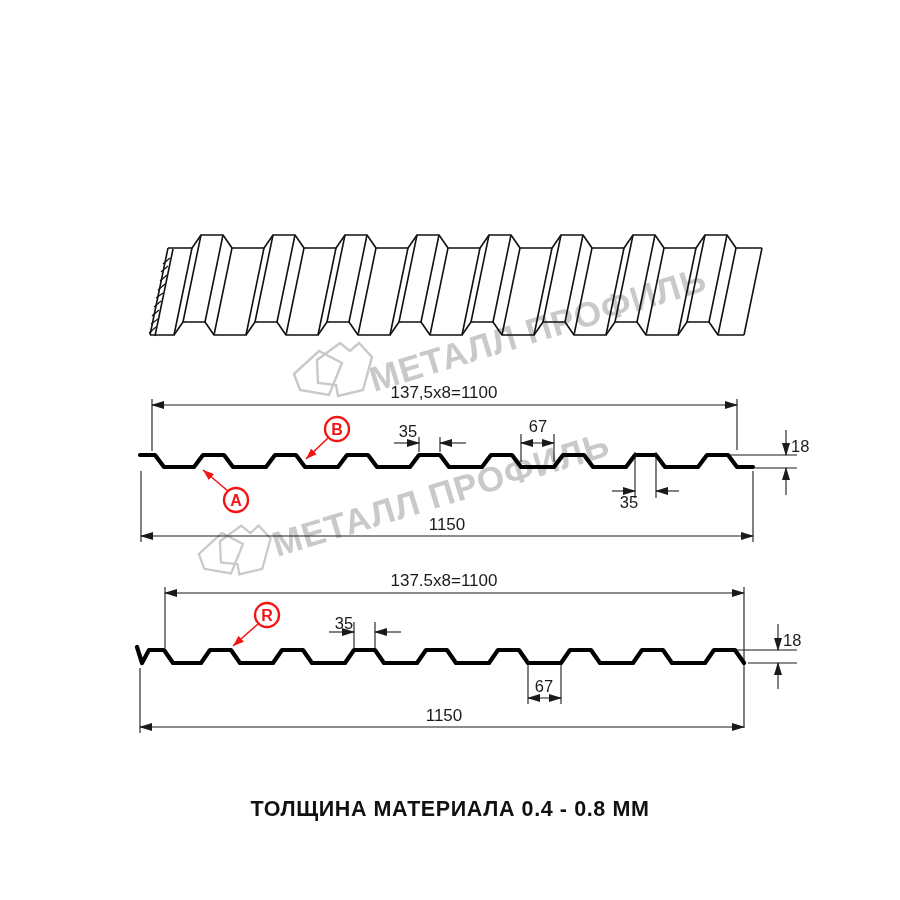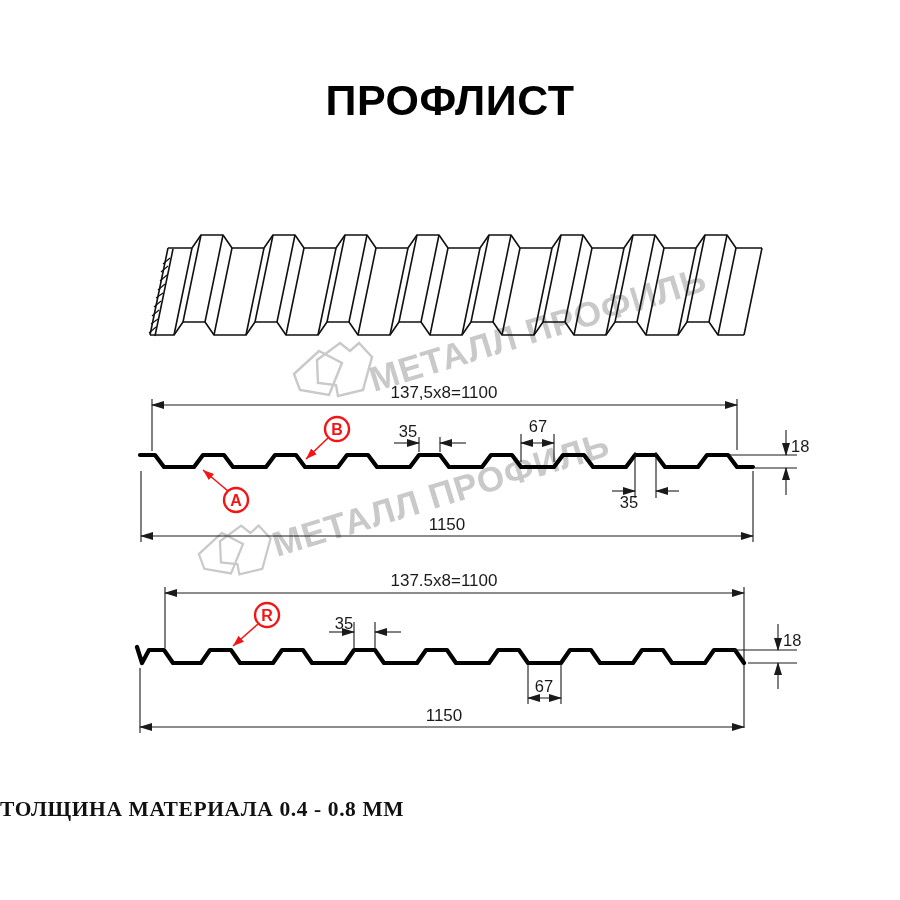--- a/index.html
+++ b/index.html
@@ -2,39 +2,38 @@
 <html><head>
 <meta charset="utf-8">
 <style>
   html,body{margin:0;padding:0;background:#fff;}
   .canvas{position:relative;width:900px;height:900px;background:#ffffff;overflow:hidden;
           font-family:"Liberation Sans",sans-serif;}
   .title{position:absolute;top:76px;left:0;width:100%;text-align:center;
          font-size:43px;font-weight:800;letter-spacing:0.5px;color:#000;}
   .subtitle{position:absolute;top:127px;left:0;width:100%;text-align:center;
          font-size:25px;font-weight:500;letter-spacing:1px;color:#000;}
-  .footer{position:absolute;top:797px;left:0;width:100%;text-align:left;
-         font-size:21.5px;font-weight:600;letter-spacing:0.6px;color:#111;font-family:Liberation Serif, serif;}
+  .footer{position:absolute;top:797px;left:0;width:100%;text-align:center;
+         font-size:21.5px;font-weight:600;letter-spacing:0.6px;color:#111;}
   svg{position:absolute;top:0;left:0;}
   .thin{stroke:#1a1a1a;stroke-width:1.1;fill:none;}
   .thick{stroke:#000;stroke-width:4.2;fill:none;stroke-linejoin:round;stroke-linecap:round;}
   .persp{stroke:#111;stroke-width:1.6;fill:none;stroke-linejoin:round;}
   .dimtext{font-family:"Liberation Sans",sans-serif;font-size:16.5px;fill:#1a1a1a;}
   .red{stroke:#f51414;fill:none;}
   .redtext{font-family:"Liberation Sans",sans-serif;font-size:16px;font-weight:700;fill:#f51414;}
   .wm{stroke:#c9c9c9;stroke-width:2.4;fill:none;stroke-linejoin:miter;}
   .wmtext{font-family:"Liberation Sans",sans-serif;font-size:35px;font-weight:700;
           fill:#c9c9c9;letter-spacing:1px;}
 </style>
 </head>
 <body>
 
 <div class="canvas">
 
-  <div class="title">ПРОФЛИСТ</div>
 
   <svg width="900" height="900" viewBox="0 0 900 900">
     <defs>
       <marker id="ar" markerWidth="13" markerHeight="8" refX="12" refY="4" orient="auto-start-reverse" markerUnits="userSpaceOnUse">
         <path d="M0,0 L13,4 L0,8 Z" fill="#1a1a1a"></path>
       </marker>
       <marker id="arred" markerWidth="12" markerHeight="8" refX="11" refY="4" orient="auto-start-reverse" markerUnits="userSpaceOnUse">
         <path d="M0,0 L11,4 L0,8 Z" fill="#f51414"></path>
       </marker>
     </defs>

